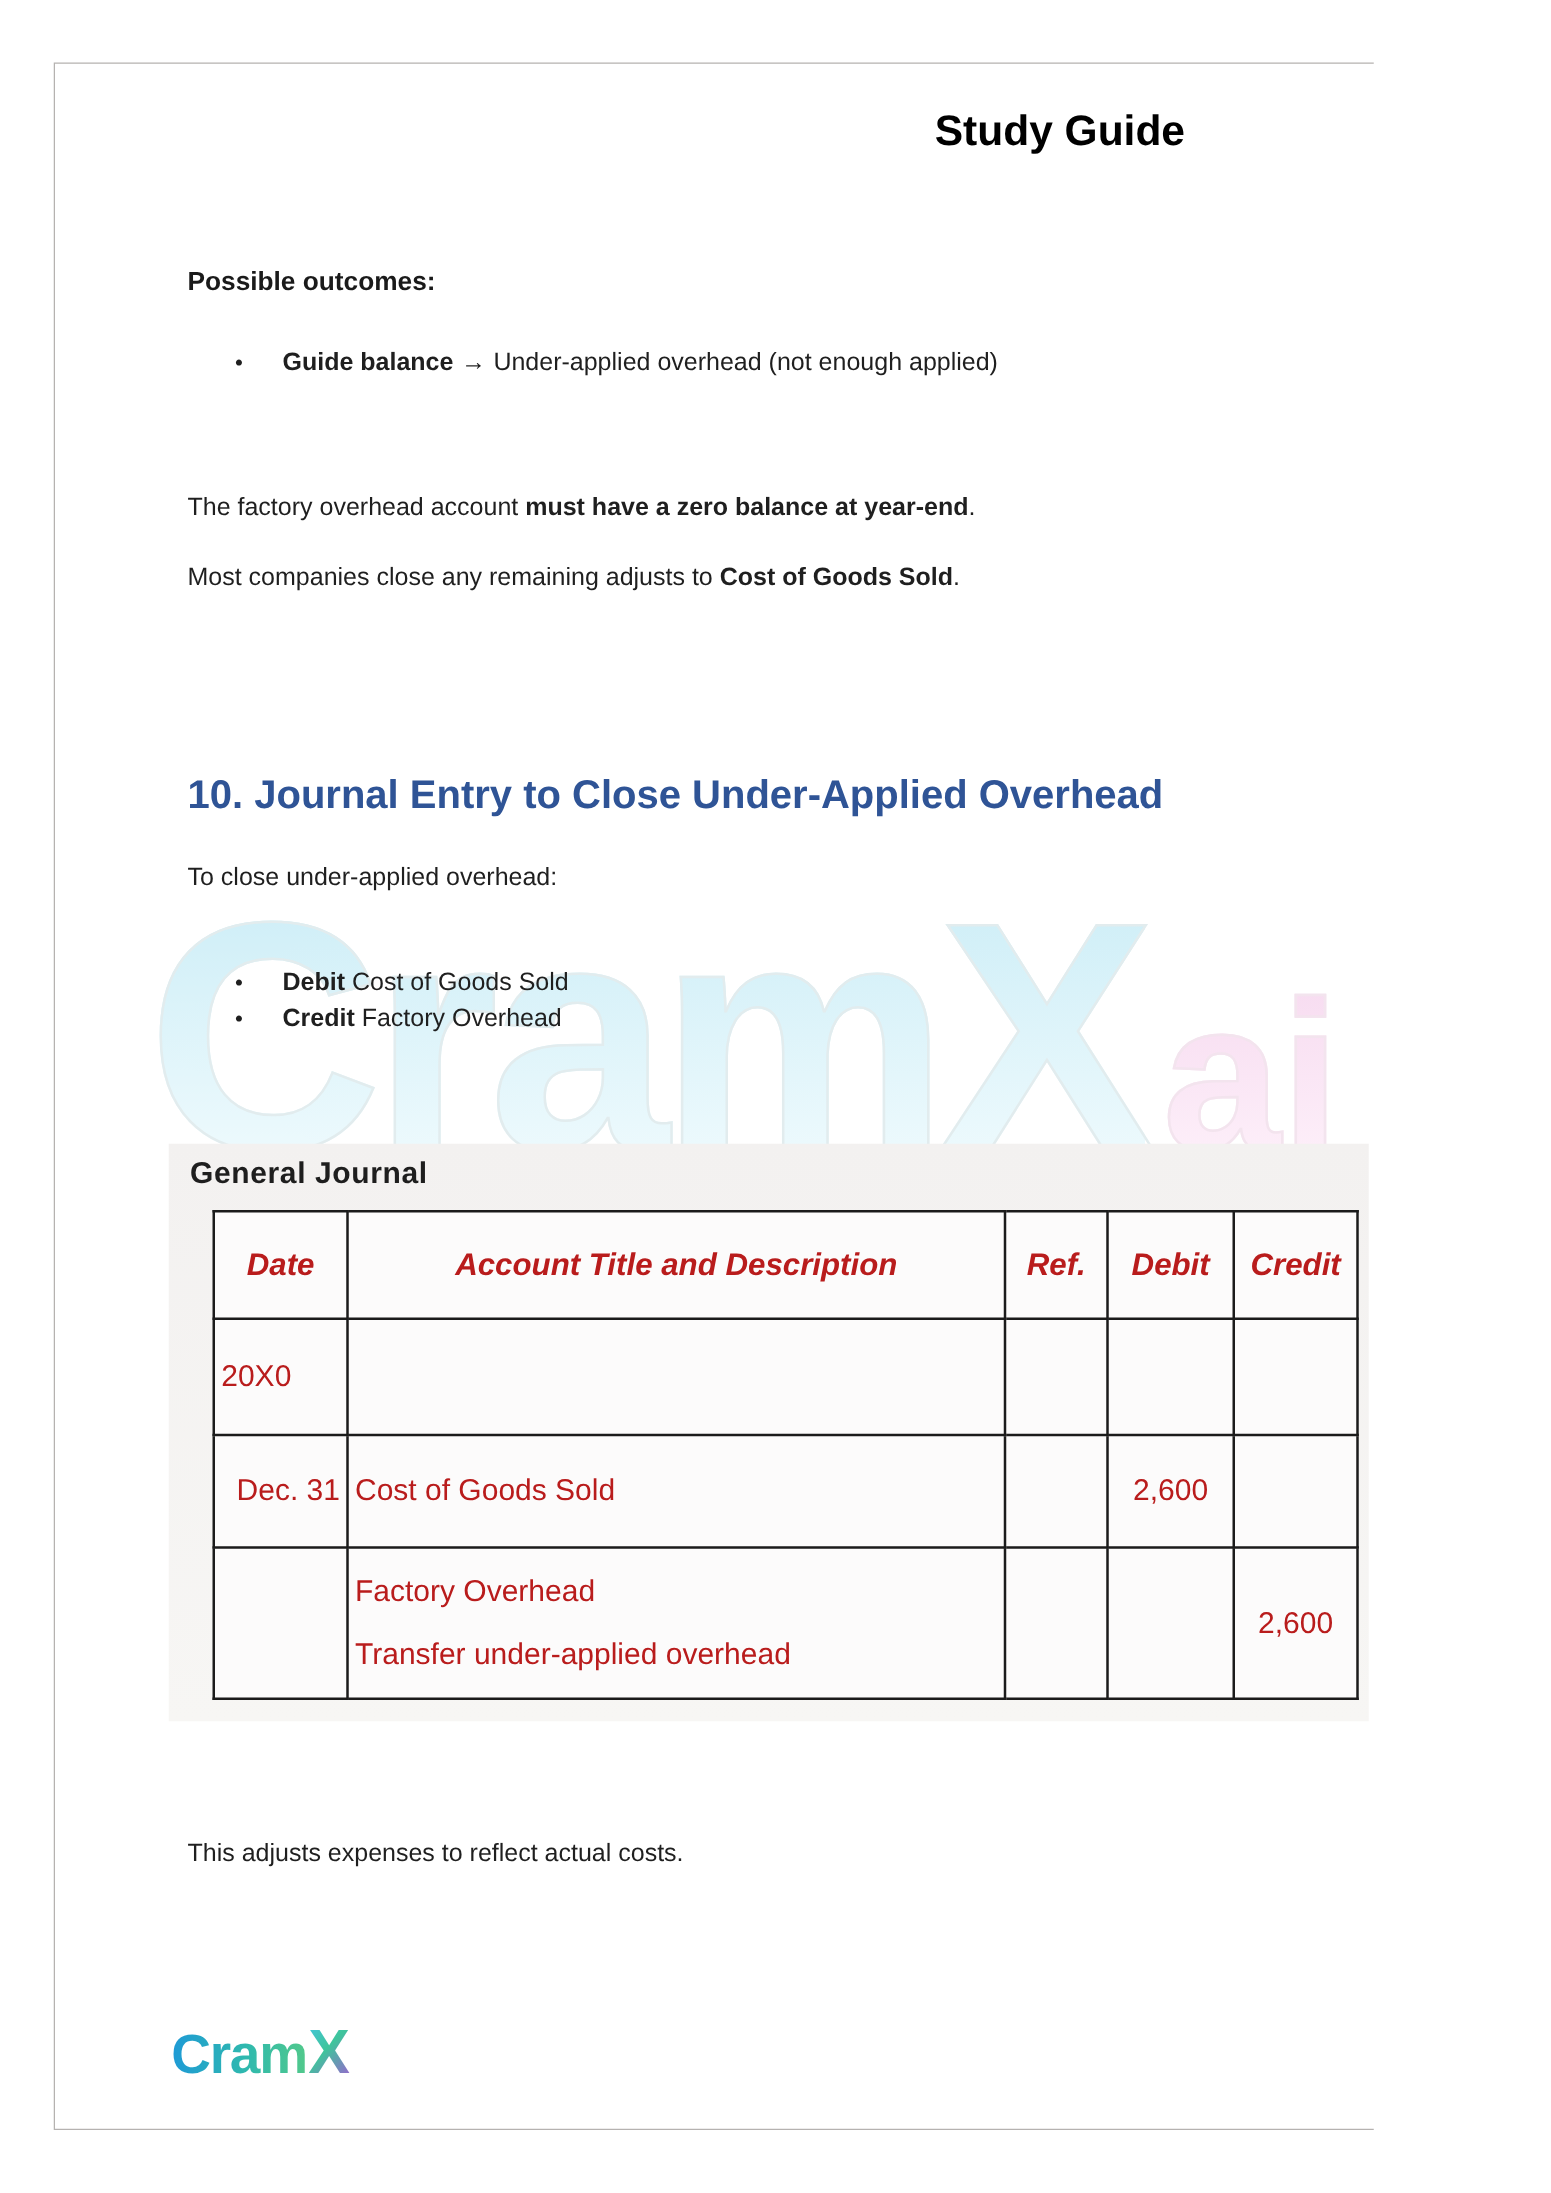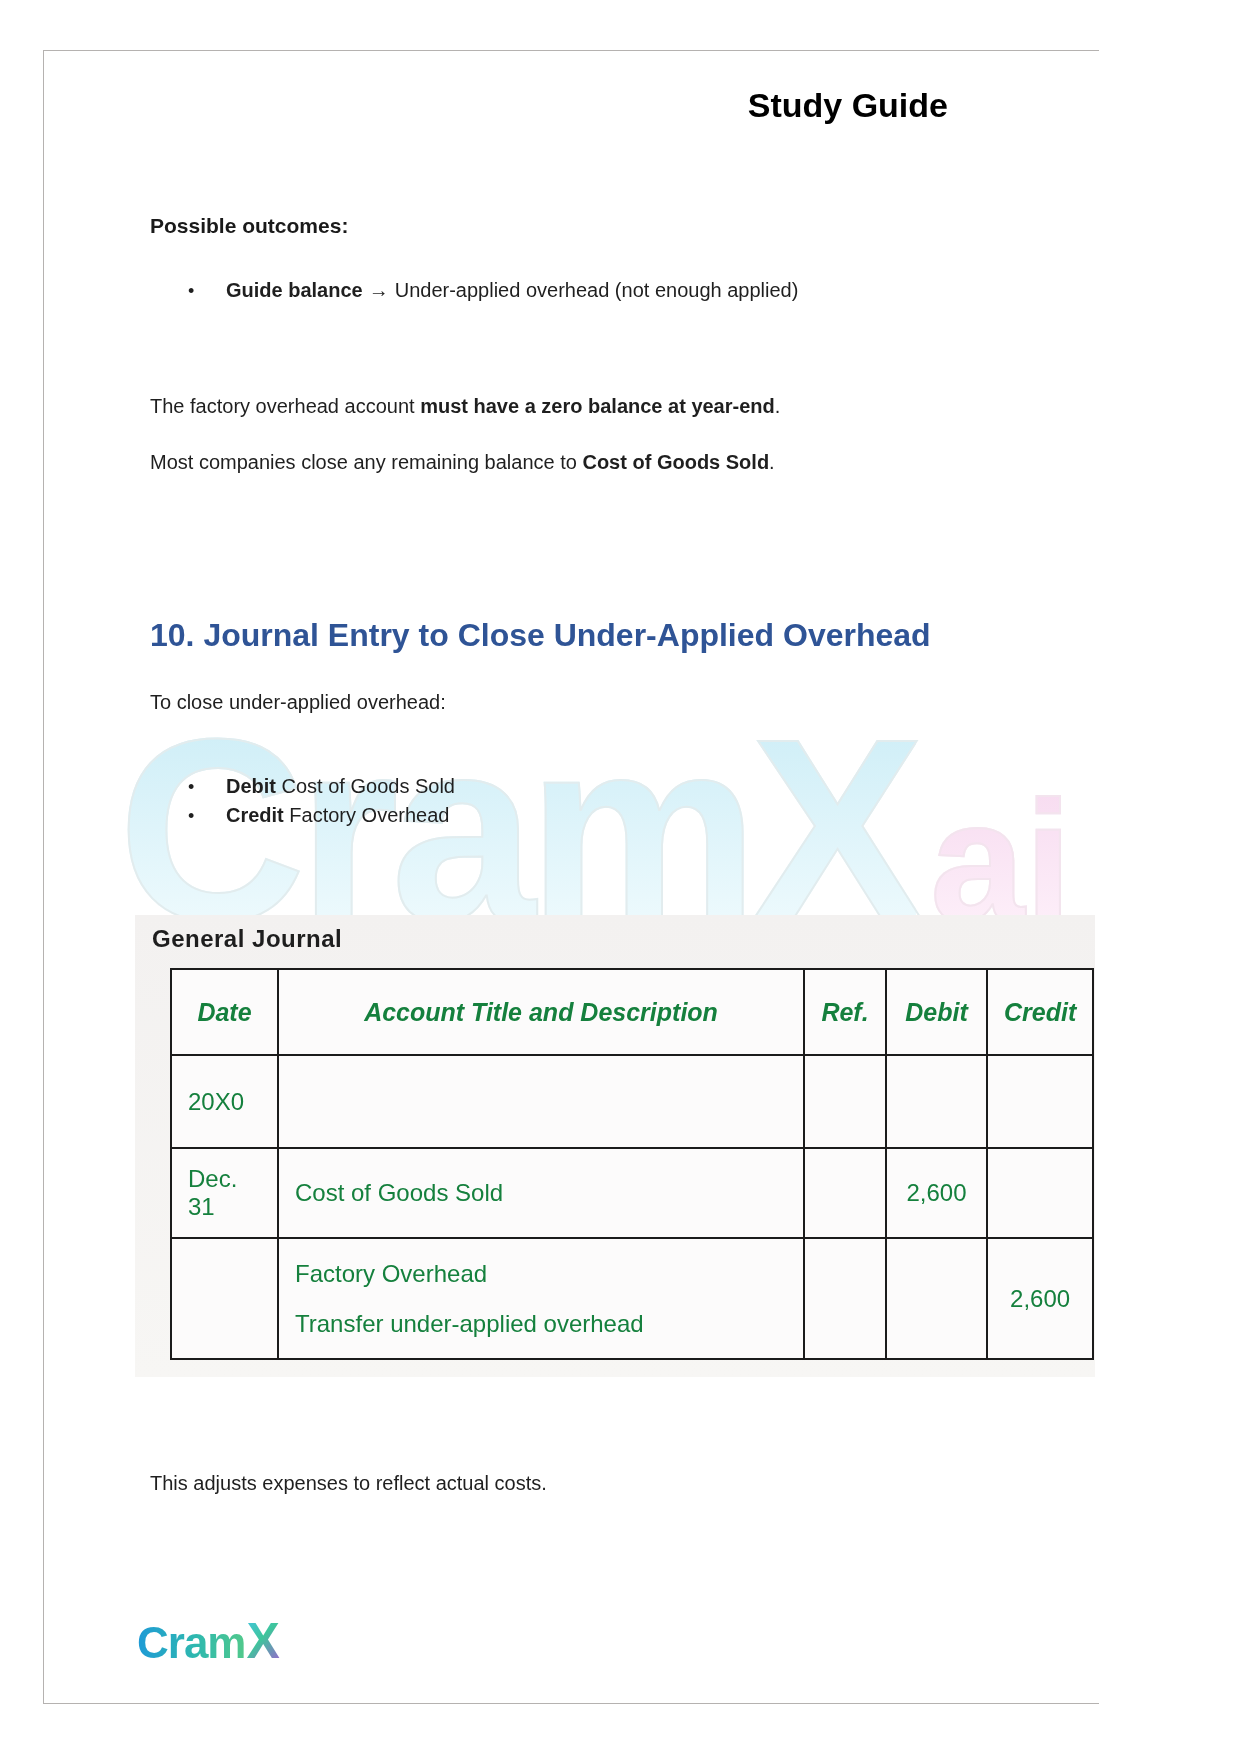--- a/index.html
+++ b/index.html
@@ -55,27 +55,27 @@
   }
   .journal-title {
     position:absolute; left:17px; top:10px; font-size:24px; font-weight:700;
     color:#1e1e1e; letter-spacing:0.5px;
   }
   table.gj {
     position:absolute; left:35px; top:53px; border-collapse:collapse;
     table-layout:fixed; background:#fcfbfb;
   }
   table.gj th, table.gj td {
-    border:2px solid #1b1b1b; color:#15803d; overflow:hidden; padding:16px;
+    border:2px solid #1b1b1b; color:#b91c1c; overflow:hidden; padding:5px;
   }
   table.gj th { font-style:italic; font-weight:700; font-size:25px; text-align:center; }
   table.gj td { font-size:24px; vertical-align:middle; }
   .tr-hdr { height:86px; } .tr-1 { height:93px; } .tr-2 { height:90px; } .tr-3 { height:121px; }
   .cell-date-left { text-align:left; padding-left:18px; }
-  .cell-date-center { text-align:left; }
+  .cell-date-center { text-align:right; }
   .cell-account { text-align:left; padding-left:16px; }
   .cell-amount { text-align:center; }
   .cell-account-top { vertical-align:top; padding:16px 0 0 30px; text-align:left; }
   .cell-account-top .line2 { margin-top:22px; }
   .cell-amount-top { vertical-align:top; text-align:center; padding-top:14px; }
 
   
   .logo { position:absolute; left:137px; top:1616px; z-index:3; white-space:nowrap; line-height:1; }
   .logo-cram {
     font-size:44px; font-weight:700; letter-spacing:-1px;
@@ -102,21 +102,21 @@
   <div class="abs body-text bullet-line bl1">
     <span class="dot">•</span><span class="b">Guide balance</span><span class="arrow">→</span><span>Under-applied overhead (not enough applied)</span>
   </div>
 
 
   <div class="abs body-text p1">
     <span>The factory overhead account </span><span class="b">must have a zero balance at year-end</span><span>.</span>
   </div>
 
   <div class="abs body-text p2">
-    <span>Most companies close any remaining balance to </span><span class="b">Cost of Goods Sold</span><span>.</span>
+    <span>Most companies close any remaining adjusts to </span><span class="b">Cost of Goods Sold</span><span>.</span>
   </div>
 
 
   <div class="abs section-heading">10. Journal Entry to Close Under-Applied Overhead</div>
 
   <div class="abs body-text p4">To close under-applied overhead:</div>
 
   <div class="abs body-text bullet-line bl3">
     <span class="dot">•</span><span class="b">Debit</span><span> Cost of Goods Sold</span>
   </div>

